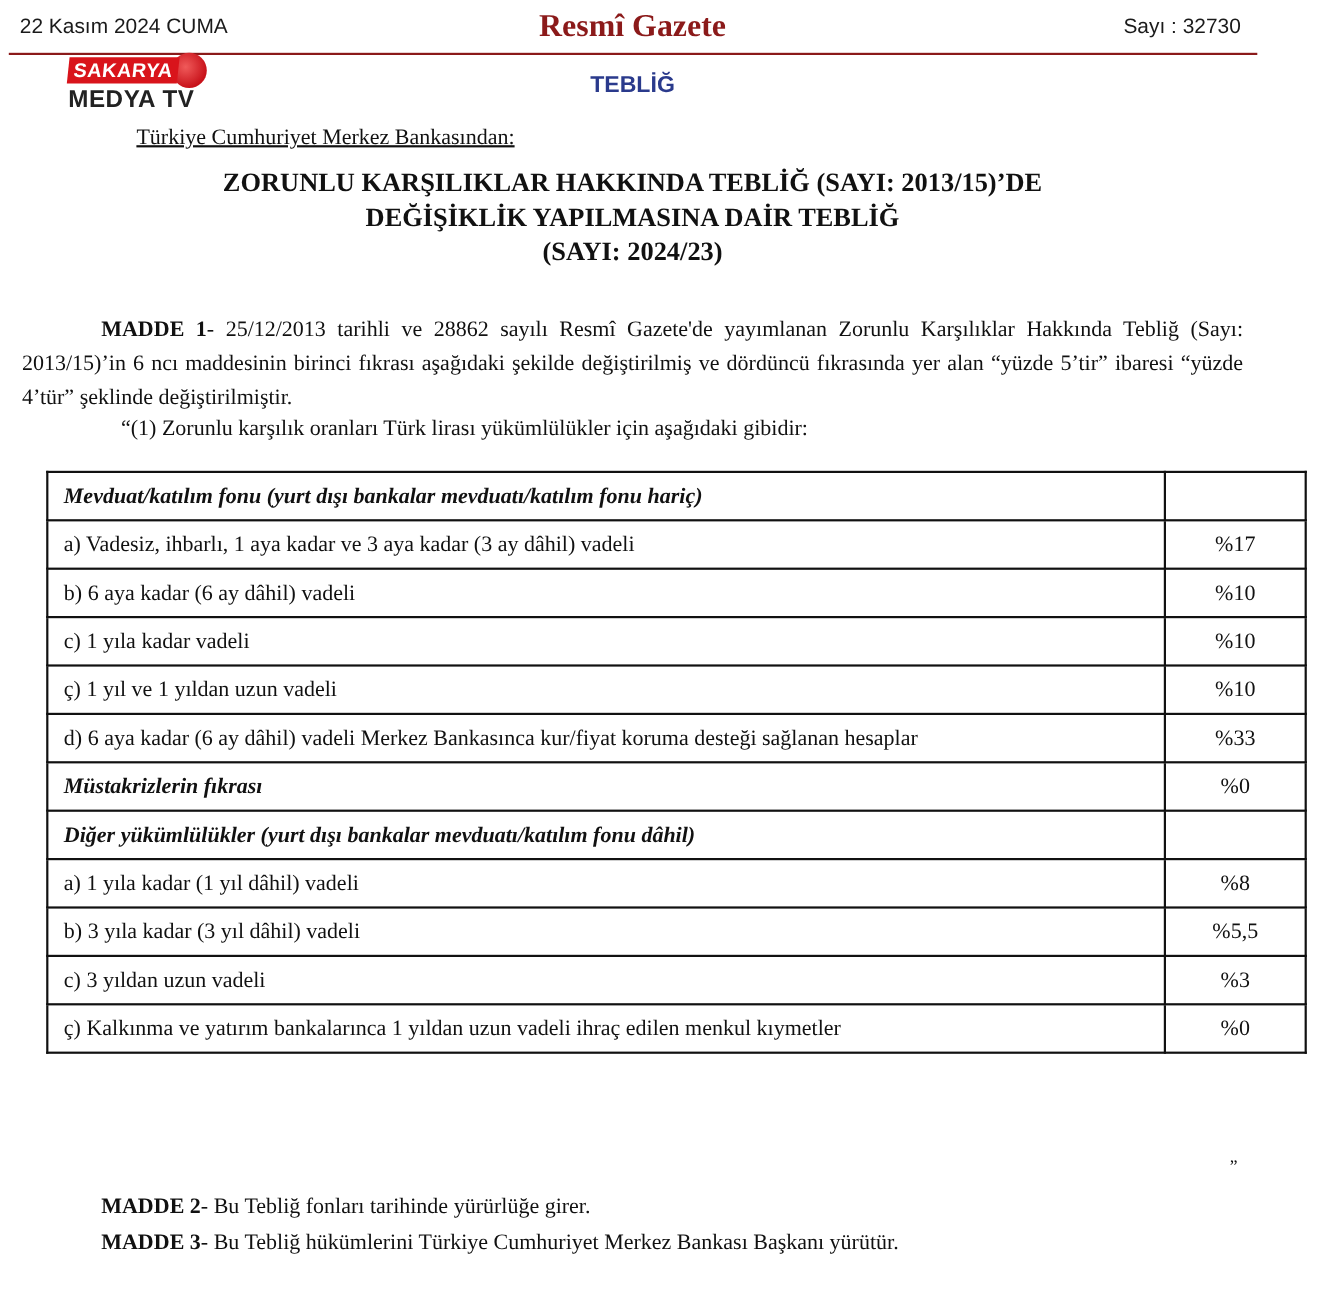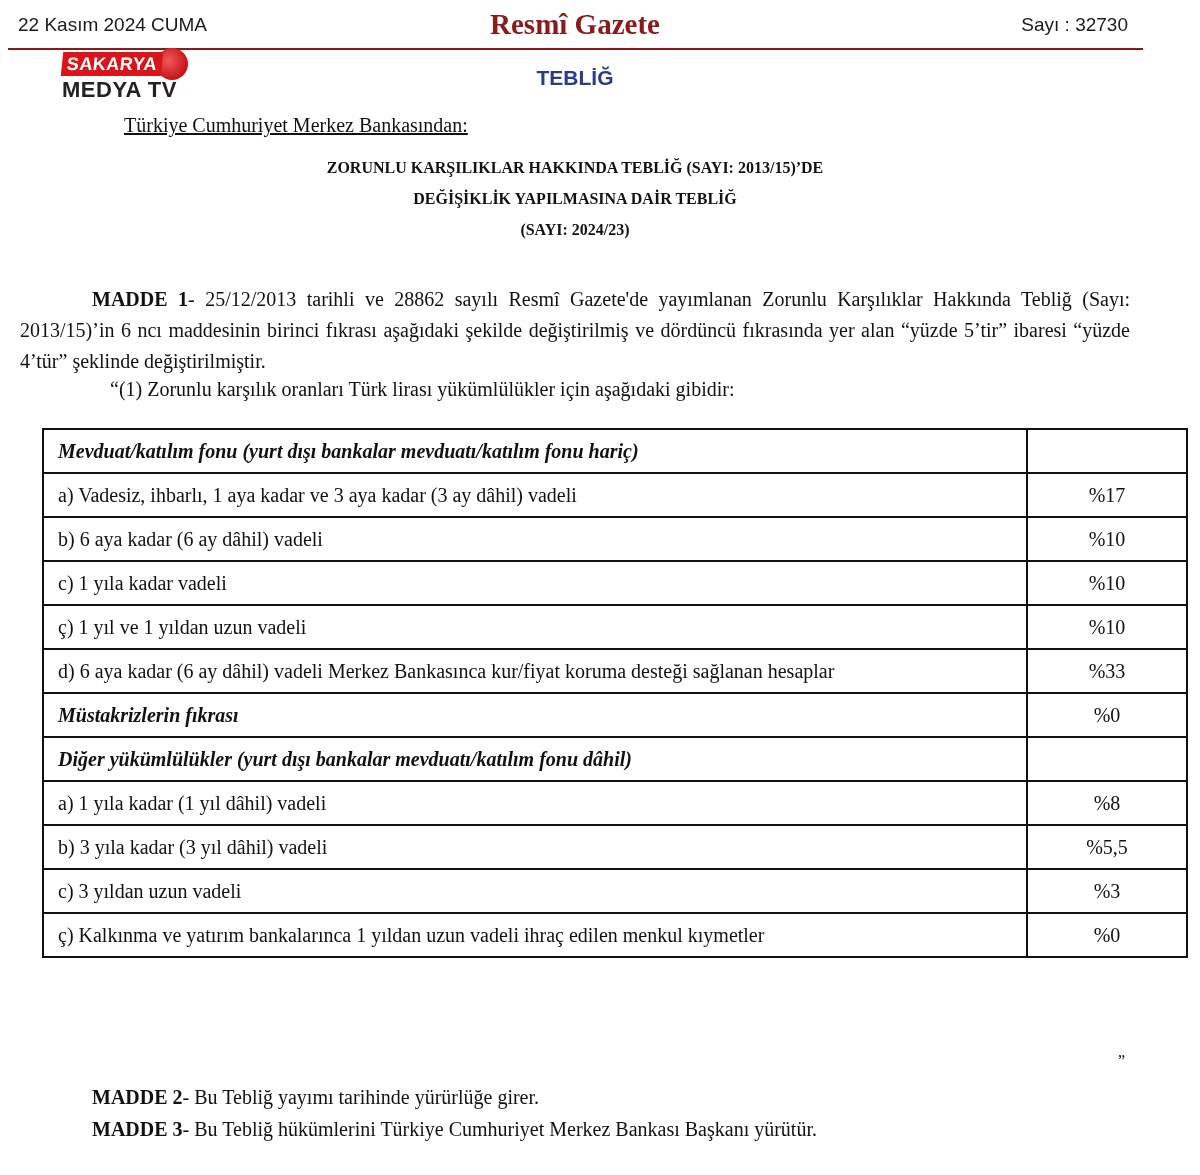--- a/index.html
+++ b/index.html
@@ -7,27 +7,27 @@
     .hdr-left { position: absolute; left: 18px; top: 14px; font-family: "Liberation Sans", sans-serif; font-size: 19px; color: #1a1a1a; }
     .hdr-center { position: absolute; left: 0; width: 1150px; top: 8px; text-align: center; font-family: "Liberation Serif", serif; font-weight: bold; font-size: 29px; color: #8b1a1a; }
     .hdr-right { position: absolute; right: 72px; top: 14px; font-family: "Liberation Sans", sans-serif; font-size: 19px; color: #1a1a1a; }
     .hdr-rule { position: absolute; left: 8px; width: 1135px; top: 48px; height: 0; border-top: 2px solid #8b1a1a; }
     .logo { position: absolute; left: 60px; top: 46px; width: 130px; height: 56px; }
     .logo-top { position: absolute; left: 2px; top: 6px; background: #d9141b; color: #fff; font-family: "Liberation Sans", sans-serif; font-weight: bold; font-size: 18px; padding: 0 5px; height: 24px; line-height: 24px; letter-spacing: 0.5px; transform: skewX(-6deg); }
     .logo-globe { position: absolute; left: 96px; top: 2px; width: 32px; height: 32px; border-radius: 50%; background: radial-gradient(circle at 40% 40%, #f05a5a, #c8121a 70%); }
     .logo-bottom { position: absolute; left: 2px; top: 31px; color: #222; font-family: "Liberation Sans", sans-serif; font-weight: bold; font-size: 22px; letter-spacing: 0.5px; }
     .section-type { position: absolute; left: 0; width: 1150px; top: 66px; text-align: center; font-family: "Liberation Sans", sans-serif; font-weight: bold; font-size: 21px; color: #2a3a8c; }
     .issuer { position: absolute; left: 92px; top: 114px; font-size: 20px; text-decoration: underline; margin-left: 32px; }
-    .title { position: absolute; left: 0; width: 1150px; top: 152px; text-align: center; font-weight: bold; font-size: 16px; line-height: 31px; }
+    .title { position: absolute; left: 0; width: 1150px; top: 152px; text-align: center; font-weight: bold; font-size: 24px; line-height: 31px; }
     .para { position: absolute; left: 20px; width: 1110px; top: 284px; font-size: 20px; line-height: 31px; text-align: justify; text-indent: 72px; }
     .para b { font-weight: bold; }
     .quote-intro { position: absolute; left: 110px; top: 378px; font-size: 20px; }
     table.rates { position: absolute; left: 42px; top: 428px; width: 1146px; border-collapse: collapse; font-size: 20px; }
     table.rates td { border: 2px solid #111; padding: 6px 14px; vertical-align: middle; line-height: 30px; }
-    table.rates td.val { width: 118px; text-align: center; padding: 6px 20px; }
+    table.rates td.val { width: 118px; text-align: center; padding: 6px 4px; }
     table.rates tr.hdrrow td.label { font-weight: bold; font-style: italic; }
     .closing-quote { position: absolute; left: 1118px; top: 1052px; font-size: 16px; }
     .article { position: absolute; left: 92px; font-size: 20px; }
     .article b { font-weight: bold; }
   </style>
 </head>
 <body>
 
 <div class="hdr-left">22 Kasım 2024 CUMA</div>
 <div class="hdr-center">Resmî Gazete</div>
@@ -101,14 +101,14 @@
       </tr>
       <tr>
         <td class="label">ç) Kalkınma ve yatırım bankalarınca 1 yıldan uzun vadeli ihraç edilen menkul kıymetler</td>
         <td class="val">%0</td>
       </tr>
     </tbody>
 </table>
 
 <div class="closing-quote">”</div>
 
-<div class="article" style="top:1086px;"><b>MADDE 2</b><span>- Bu Tebliğ yayımı tarihinde yürürlüğe girer.</span></div>
+<div class="article" style="top:1086px;"><b>MADDE 2</b><span>- Bu Tebliğ fonları tarihinde yürürlüğe girer.</span></div>
 <div class="article" style="top:1118px;"><b>MADDE 3</b><span>- Bu Tebliğ hükümlerini Türkiye Cumhuriyet Merkez Bankası Başkanı yürütür.</span></div>
 
 </body></html>

